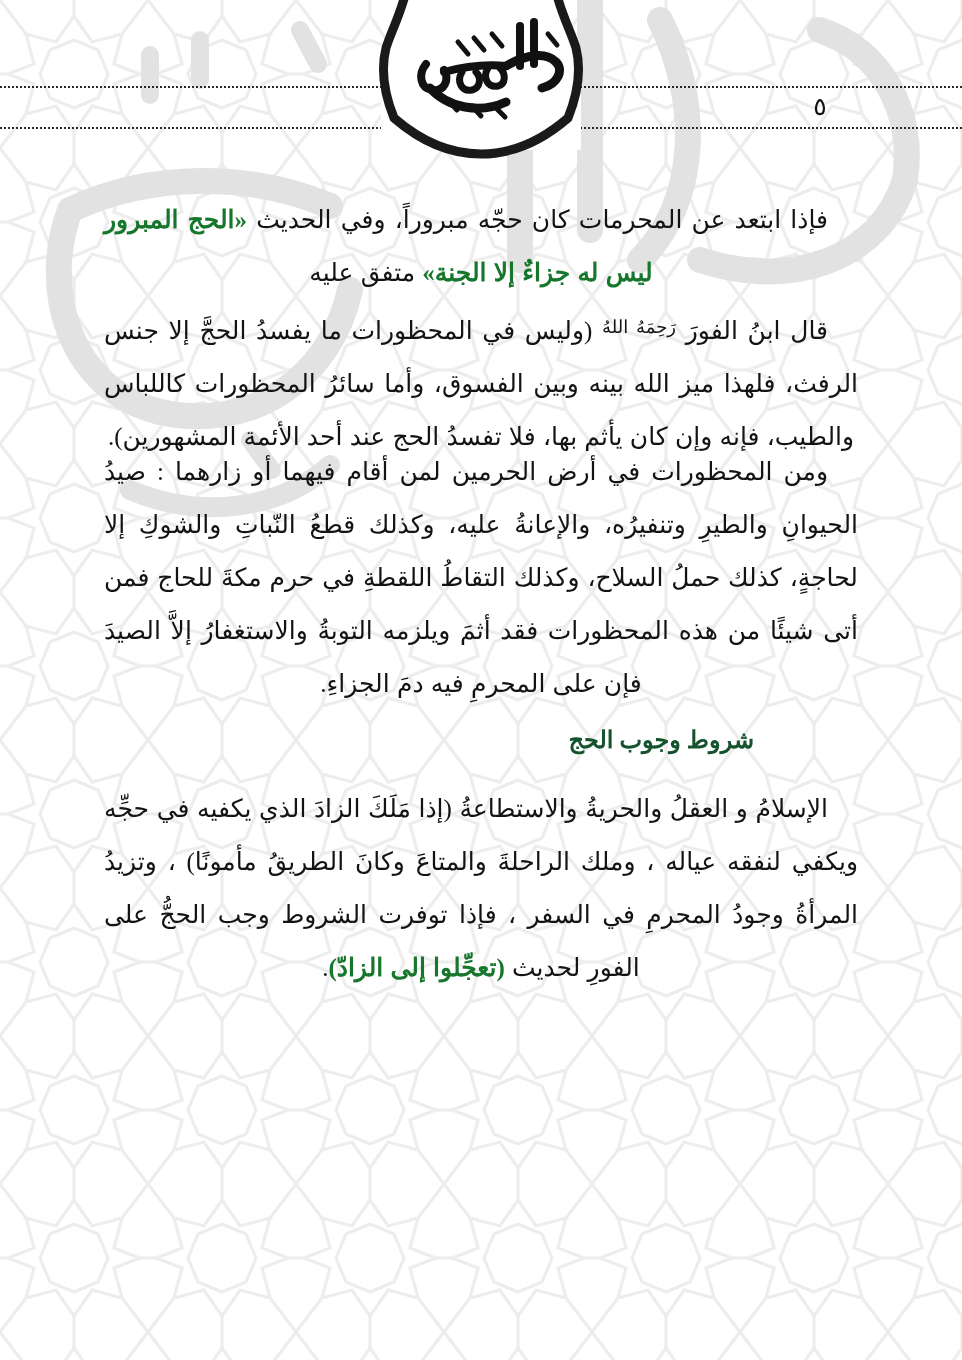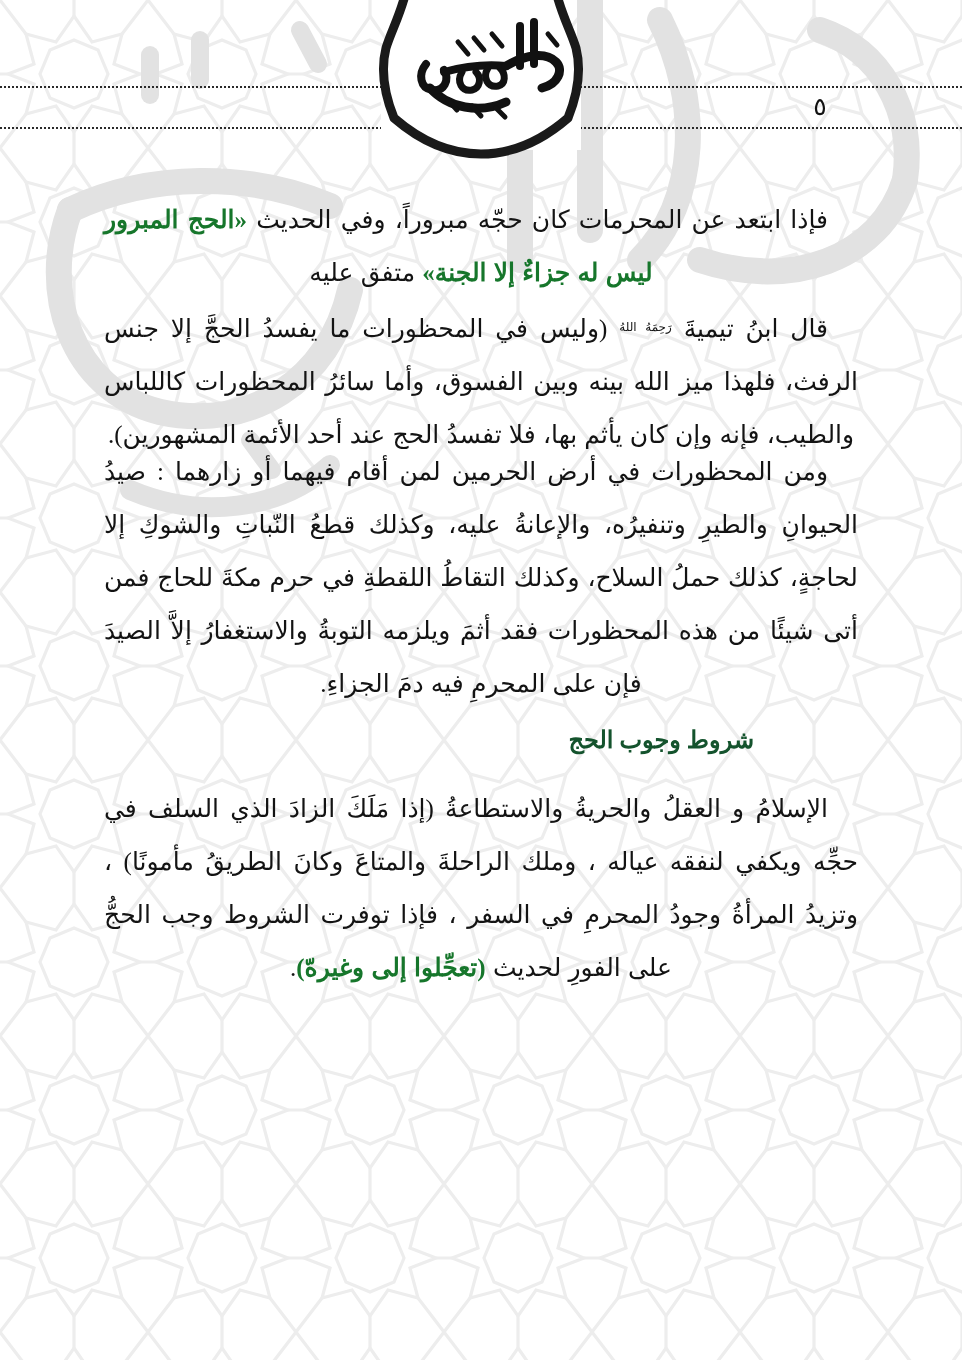--- a/index.html
+++ b/index.html
@@ -145,21 +145,21 @@
   
   #p-intro      { top: 168px; }
   #p-ibn-taymiyyah { top: 276px; }
   #p-mahzurat   { top: 420px; }
   #h-shurut     { top: 700px; }
   #p-shurut     { top: 757px; }
   #p-item2      { top: 972px; }
   #p-rajih      { top: 1133px; }
 
   .small-honorific {
-    font-size: 12px;
+    font-size: 18px;
     vertical-align: 6px;
   }
 </style>
 </head>
 <body>
 
 <div class="page">
 
   <svg class="bg-pattern" width="962" height="1360" viewBox="0 0 962 1360" xmlns="http://www.w3.org/2000/svg">
     <defs>
@@ -247,29 +247,29 @@
     </svg>
   </div>
 
   <div class="content">
 
     <p class="para first-line-indent" id="p-intro">
       <span>فإذا ابتعد عن المحرمات كان حجّه مبروراً، وفي الحديث </span><span class="green">«الحج المبرور ليس له جزاءٌ إلا الجنة»</span><span> متفق عليه</span>
     </p>
 
     <p class="para first-line-indent" id="p-ibn-taymiyyah">
-      <span>قال ابنُ تيميةَ </span><span class="small-honorific">رَحِمَهُ اللهُ</span><span> (وليس في المحظورات ما يفسدُ الحجَّ إلا جنس الرفث، فلهذا ميز الله بينه وبين الفسوق، وأما سائرُ المحظورات كاللباس والطيب، فإنه وإن كان يأثم بها، فلا تفسدُ الحج عند أحد الأئمة المشهورين).</span>
+      <span>قال ابنُ الفورَ </span><span class="small-honorific">رَحِمَهُ اللهُ</span><span> (وليس في المحظورات ما يفسدُ الحجَّ إلا جنس الرفث، فلهذا ميز الله بينه وبين الفسوق، وأما سائرُ المحظورات كاللباس والطيب، فإنه وإن كان يأثم بها، فلا تفسدُ الحج عند أحد الأئمة المشهورين).</span>
     </p>
 
     <p class="para first-line-indent" id="p-mahzurat">
       <span>ومن المحظورات في أرض الحرمين لمن أقام فيهما أو زارهما : صيدُ الحيوانِ والطيرِ وتنفيرُه، والإعانةُ عليه، وكذلك قطعُ النّباتِ والشوكِ إلا لحاجةٍ، كذلك حملُ السلاح، وكذلك التقاطُ اللقطةِ في حرم مكةَ للحاج فمن أتى شيئًا من هذه المحظورات فقد أثمَ ويلزمه التوبةُ والاستغفارُ إلاَّ الصيدَ فإن على المحرمِ فيه دمَ الجزاءِ.</span>
     </p>
 
     <h2 class="heading" id="h-shurut">شروط وجوب الحج</h2>
 
     <p class="para first-line-indent" id="p-shurut">
-      <span>الإسلامُ و العقلُ والحريةُ والاستطاعةُ (إذا مَلَكَ الزادَ الذي السلف في حجِّه ويكفي لنفقه عياله ، وملك الراحلةَ والمتاعَ وكانَ الطريقُ مأمونًا) ، وتزيدُ المرأةُ وجودُ المحرمِ في السفر ، فإذا توفرت الشروط وجب الحجُّ على الفورِ لحديث </span><span class="green">(تعجِّلوا إلى وغيرهّ)</span><span>.</span>
+      <span>الإسلامُ و العقلُ والحريةُ والاستطاعةُ (إذا مَلَكَ الزادَ الذي يكفيه في حجِّه ويكفي لنفقه عياله ، وملك الراحلةَ والمتاعَ وكانَ الطريقُ مأمونًا) ، وتزيدُ المرأةُ وجودُ المحرمِ في السفر ، فإذا توفرت الشروط وجب الحجُّ على الفورِ لحديث </span><span class="green">(تعجِّلوا إلى الزادّ)</span><span>.</span>
     </p>
 
 
 
   </div>
 </div>
 
 </body></html>

